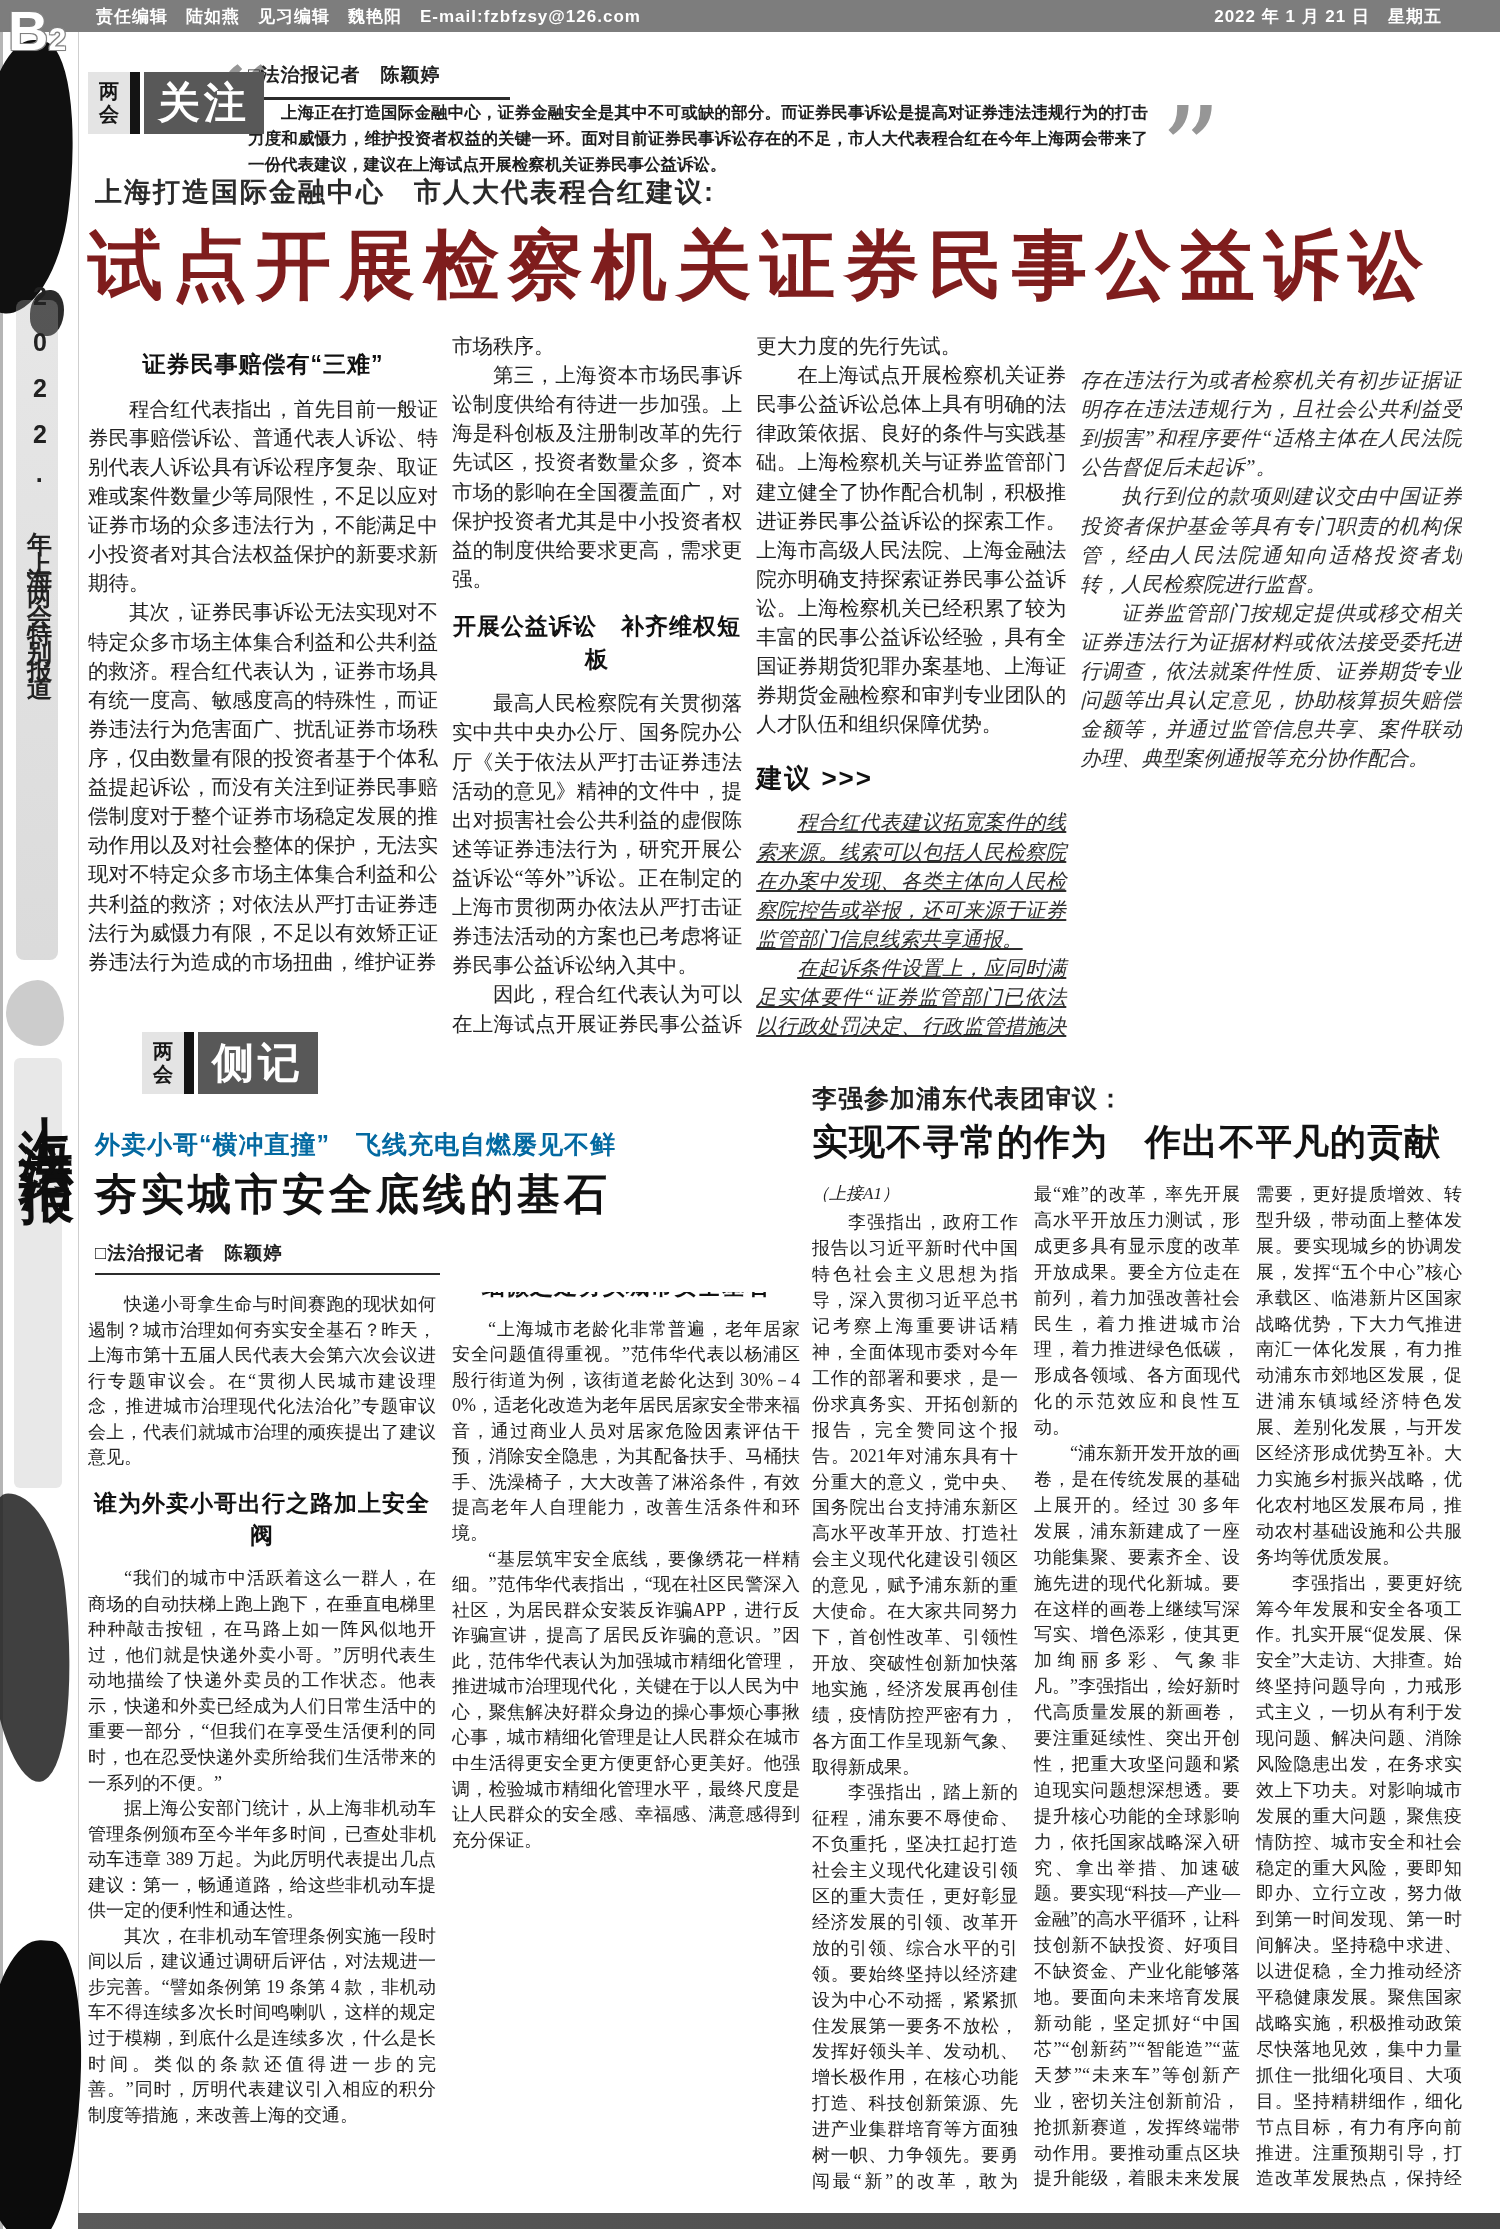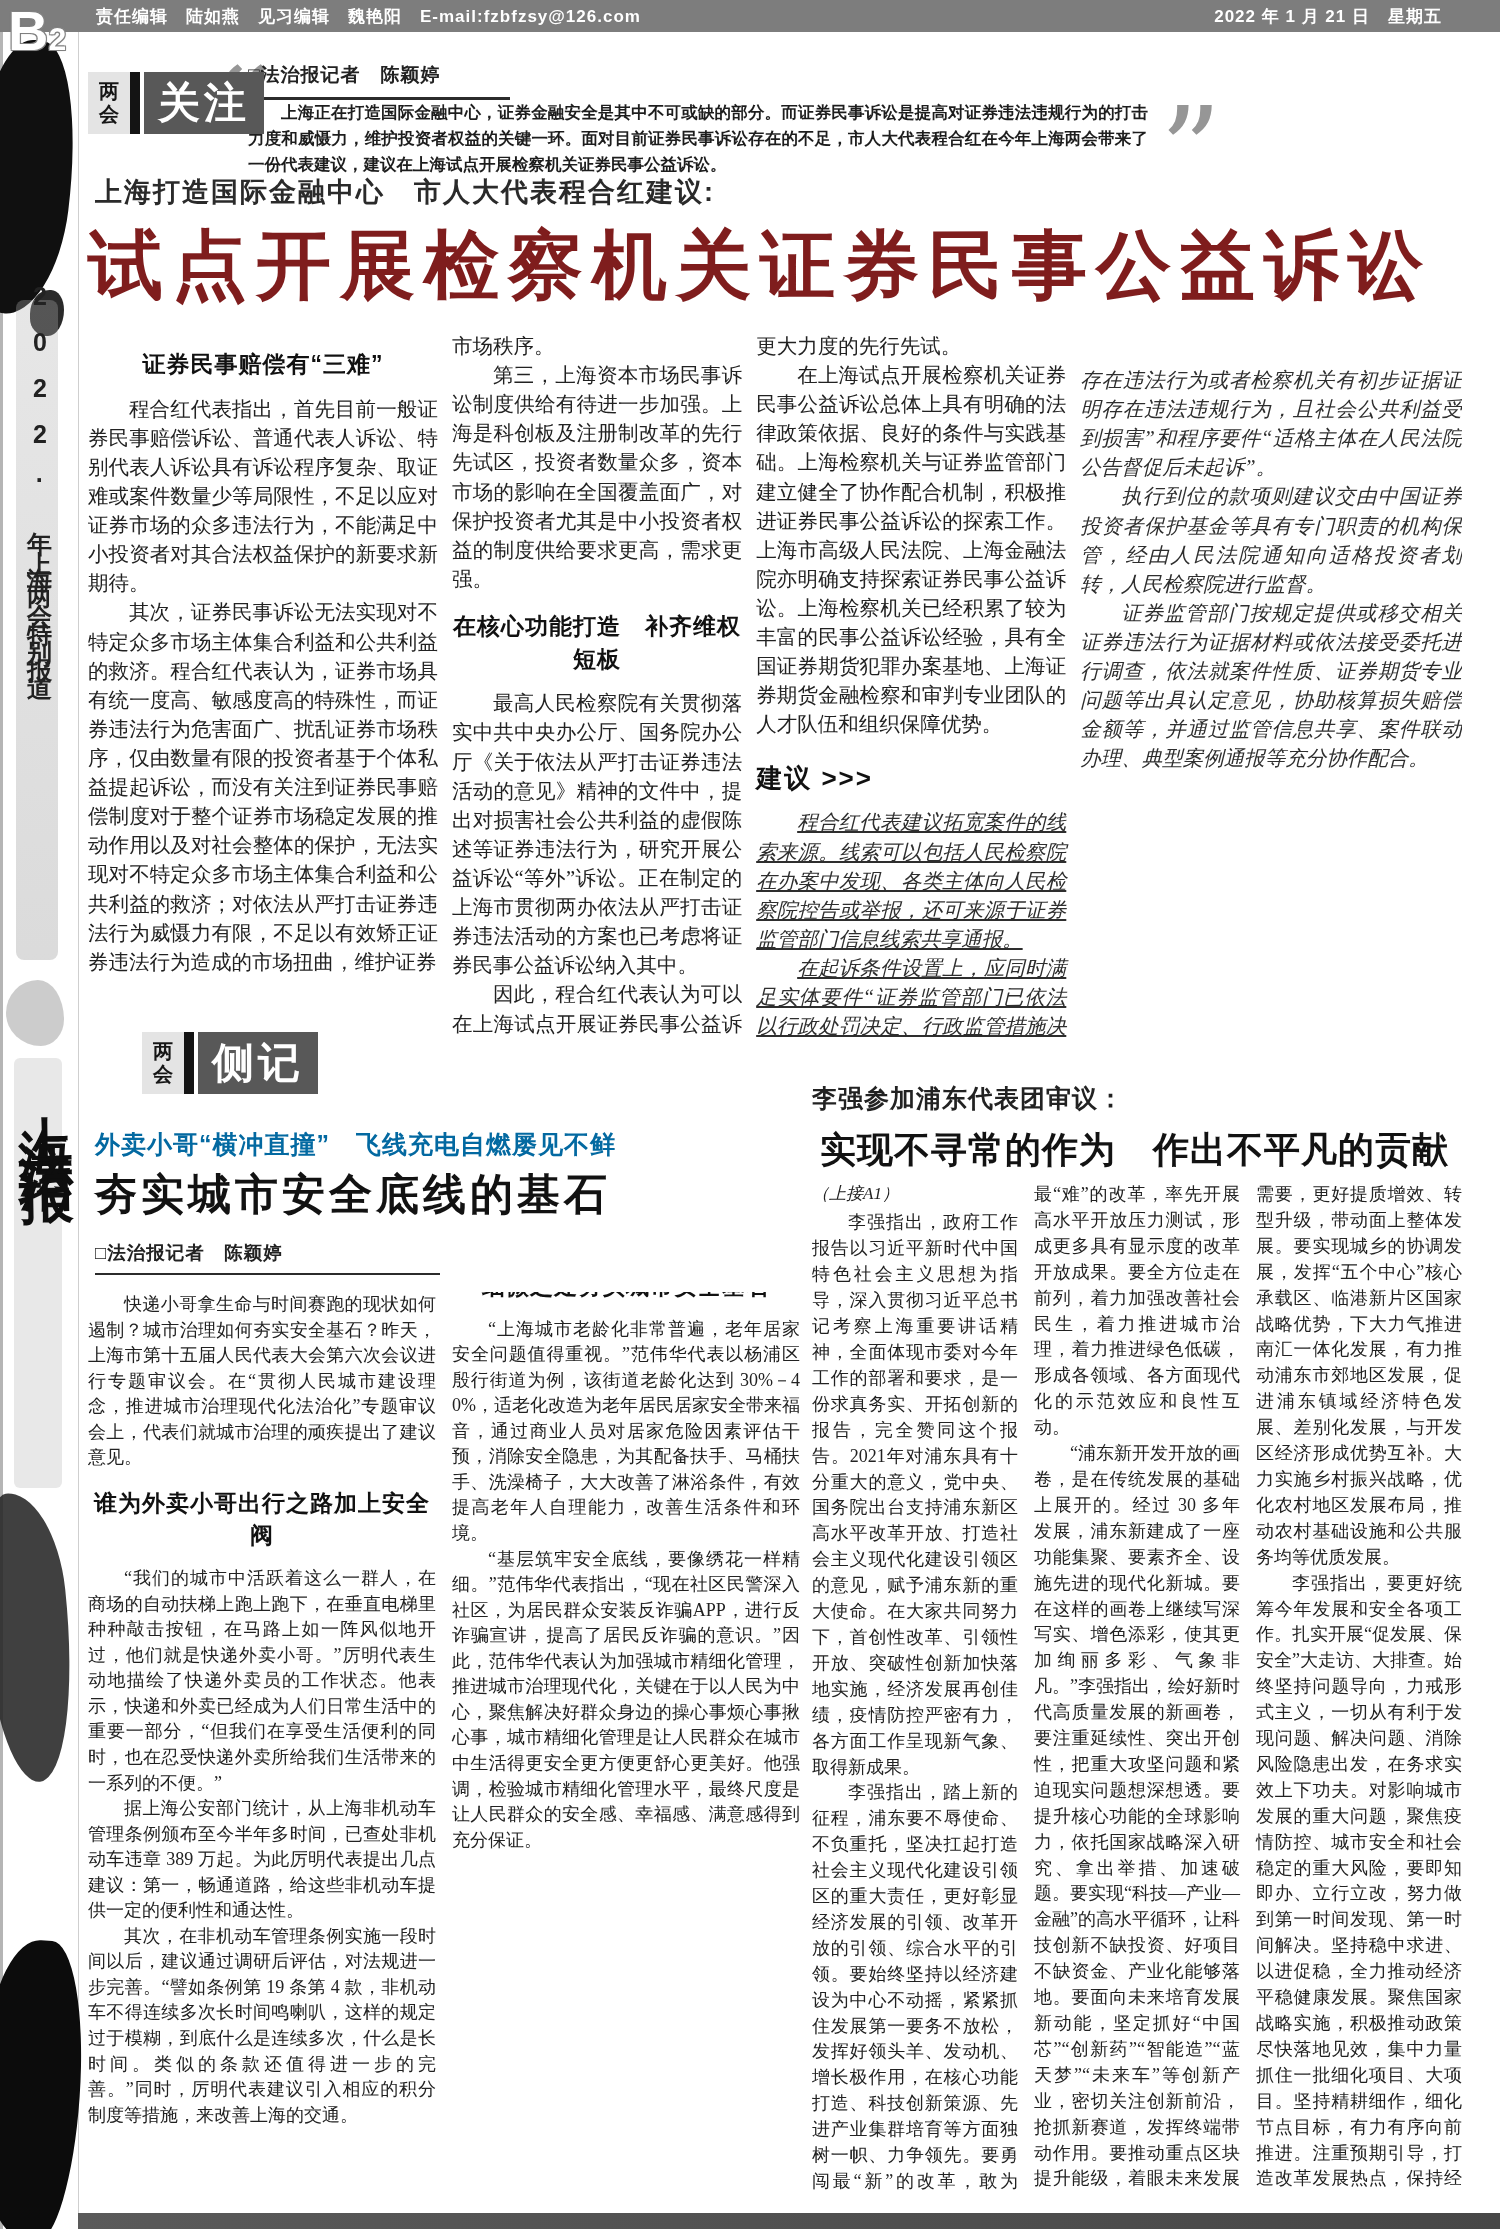--- a/index.html
+++ b/index.html
@@ -124,21 +124,21 @@
 
   <div class="cols1">
     <div class="col c1">
       <h3 class="sub">证券民事赔偿有“三难”</h3>
       <p class="p">程合红代表指出，首先目前一般证券民事赔偿诉讼、普通代表人诉讼、特别代表人诉讼具有诉讼程序复杂、取证难或案件数量少等局限性，不足以应对证券市场的众多违法行为，不能满足中小投资者对其合法权益保护的新要求新期待。</p>
       <p class="p">其次，证券民事诉讼无法实现对不特定众多市场主体集合利益和公共利益的救济。程合红代表认为，证券市场具有统一度高、敏感度高的特殊性，而证券违法行为危害面广、扰乱证券市场秩序，仅由数量有限的投资者基于个体私益提起诉讼，而没有关注到证券民事赔偿制度对于整个证券市场稳定发展的推动作用以及对社会整体的保护，无法实现对不特定众多市场主体集合利益和公共利益的救济；对依法从严打击证券违法行为威慑力有限，不足以有效矫正证券违法行为造成的市场扭曲，维护证券</p>
     </div>
     <div class="col c2">
       <p class="p pc">市场秩序。</p>
       <p class="p">第三，上海资本市场民事诉讼制度供给有待进一步加强。上海是科创板及注册制改革的先行先试区，投资者数量众多，资本市场的影响在全国覆盖面广，对保护投资者尤其是中小投资者权益的制度供给要求更高，需求更强。</p>
-      <h3 class="sub">在核心功能打造　补齐维权短板</h3>
+      <h3 class="sub">开展公益诉讼　补齐维权短板</h3>
       <p class="p">最高人民检察院有关贯彻落实中共中央办公厅、国务院办公厅《关于依法从严打击证券违法活动的意见》精神的文件中，提出对损害社会公共利益的虚假陈述等证券违法行为，研究开展公益诉讼“等外”诉讼。正在制定的上海市贯彻两办依法从严打击证券违法活动的方案也已考虑将证券民事公益诉讼纳入其中。</p>
       <p class="p">因此，程合红代表认为可以在上海试点开展证券民事公益诉讼，强化证券市场高水平改革开放的法治供给，在法治轨道上推进公益诉讼在资本市场领域</p>
     </div>
     <div class="col c3">
       <p class="p pc">更大力度的先行先试。</p>
       <p class="p">在上海试点开展检察机关证券民事公益诉讼总体上具有明确的法律政策依据、良好的条件与实践基础。上海检察机关与证券监管部门建立健全了协作配合机制，积极推进证券民事公益诉讼的探索工作。上海市高级人民法院、上海金融法院亦明确支持探索证券民事公益诉讼。上海检察机关已经积累了较为丰富的民事公益诉讼经验，具有全国证券期货犯罪办案基地、上海证券期货金融检察和审判专业团队的人才队伍和组织保障优势。</p>
       <h3 class="sub2">建议 &gt;&gt;&gt;</h3>
       <p class="p it">程合红代表建议拓宽案件的线索来源。线索可以包括人民检察院在办案中发现、各类主体向人民检察院控告或举报，还可来源于证券监管部门信息线索共享通报。</p>
       <p class="p it">在起诉条件设置上，应同时满足实体要件“证券监管部门已依法以行政处罚决定、行政监管措施决定等形式认定</p>
     </div>
@@ -168,21 +168,21 @@
       <p class="p">其次，在非机动车管理条例实施一段时间以后，建议通过调研后评估，对法规进一步完善。“譬如条例第 19 条第 4 款，非机动车不得连续多次长时间鸣喇叭，这样的规定过于模糊，到底什么是连续多次，什么是长时间。类似的条款还值得进一步的完善。”同时，厉明代表建议引入相应的积分制度等措施，来改善上海的交通。</p>
     </div>
     <div class="col cB">
       <h3 class="sub">细微之处夯实城市安全基石</h3>
       <p class="p">“上海城市老龄化非常普遍，老年居家安全问题值得重视。”范伟华代表以杨浦区殷行街道为例，该街道老龄化达到 30%－40%，适老化改造为老年居民居家安全带来福音，通过商业人员对居家危险因素评估干预，消除安全隐患，为其配备扶手、马桶扶手、洗澡椅子，大大改善了淋浴条件，有效提高老年人自理能力，改善生活条件和环境。</p>
       <p class="p">“基层筑牢安全底线，要像绣花一样精细。”范伟华代表指出，“现在社区民警深入社区，为居民群众安装反诈骗APP，进行反诈骗宣讲，提高了居民反诈骗的意识。”因此，范伟华代表认为加强城市精细化管理，推进城市治理现代化，关键在于以人民为中心，聚焦解决好群众身边的操心事烦心事揪心事，城市精细化管理是让人民群众在城市中生活得更安全更方便更舒心更美好。他强调，检验城市精细化管理水平，最终尺度是让人民群众的安全感、幸福感、满意感得到充分保证。</p>
     </div>
   </div>
 
   <div class="kicker3">李强参加浦东代表团审议：</div>
-  <h2 class="headline3" style="margin:8px;">实现不寻常的作为　作出不平凡的贡献</h2>
+  <h2 class="headline3" style="margin:0;">实现不寻常的作为　作出不平凡的贡献</h2>
 
   <div class="body3">
     <p class="note">（上接A1）</p>
     <p class="p">李强指出，政府工作报告以习近平新时代中国特色社会主义思想为指导，深入贯彻习近平总书记考察上海重要讲话精神，全面体现市委对今年工作的部署和要求，是一份求真务实、开拓创新的报告，完全赞同这个报告。2021年对浦东具有十分重大的意义，党中央、国务院出台支持浦东新区高水平改革开放、打造社会主义现代化建设引领区的意见，赋予浦东新的重大使命。在大家共同努力下，首创性改革、引领性开放、突破性创新加快落地实施，经济发展再创佳绩，疫情防控严密有力，各方面工作呈现新气象、取得新成果。</p>
     <p class="p">李强指出，踏上新的征程，浦东要不辱使命、不负重托，坚决扛起打造社会主义现代化建设引领区的重大责任，更好彰显经济发展的引领、改革开放的引领、综合水平的引领。要始终坚持以经济建设为中心不动摇，紧紧抓住发展第一要务不放松，发挥好领头羊、发动机、增长极作用，在核心功能打造、科技创新策源、先进产业集群培育等方面独树一帜、力争领先。要勇闯最“新”的改革，敢为最“难”的改革，率先开展高水平开放压力测试，形成更多具有显示度的改革开放成果。要全方位走在前列，着力加强改善社会民生，着力推进城市治理，着力推进绿色低碳，形成各领域、各方面现代化的示范效应和良性互动。</p>
     <p class="p">“浦东新开发开放的画卷，是在传统发展的基础上展开的。经过 30 多年发展，浦东新建成了一座功能集聚、要素齐全、设施先进的现代化新城。要在这样的画卷上继续写深写实、增色添彩，使其更加绚丽多彩、气象非凡。”李强指出，绘好新时代高质量发展的新画卷，要注重延续性、突出开创性，把重大攻坚问题和紧迫现实问题想深想透。要提升核心功能的全球影响力，依托国家战略深入研究、拿出举措、加速破题。要实现“科技—产业—金融”的高水平循环，让科技创新不缺投资、好项目不缺资金、产业化能够落地。要面向未来培育发展新动能，坚定抓好“中国芯”“创新药”“智能造”“蓝天梦”“未来车”等创新产业，密切关注创新前沿，抢抓新赛道，发挥终端带动作用。要推动重点区块提升能级，着眼未来发展需要，更好提质增效、转型升级，带动面上整体发展。要实现城乡的协调发展，发挥“五个中心”核心承载区、临港新片区国家战略优势，下大力气推进南汇一体化发展，有力推动浦东市郊地区发展，促进浦东镇域经济特色发展、差别化发展，与开发区经济形成优势互补。大力实施乡村振兴战略，优化农村地区发展布局，推动农村基础设施和公共服务均等优质发展。</p>
     <p class="p">李强指出，要更好统筹今年发展和安全各项工作。扎实开展“促发展、保安全”大走访、大排查。始终坚持问题导向，力戒形式主义，一切从有利于发现问题、解决问题、消除风险隐患出发，在务求实效上下功夫。对影响城市发展的重大问题，聚焦疫情防控、城市安全和社会稳定的重大风险，要即知即办、立行立改，努力做到第一时间发现、第一时间解决。坚持稳中求进、以进促稳，全力推动经济平稳健康发展。聚焦国家战略实施，积极推动政策尽快落地见效，集中力量抓住一批细化项目、大项目。坚持精耕细作，细化节点目标，有力有序向前推进。注重预期引导，打造改革发展热点，保持经济发展热度，提振市场主体信心，促进更多项目落地、更多人才集聚。大力激发和弘扬干部队伍干事创业的精气神，始终保持开发开放之初的志气、心气、朝气，扮演不一般的角色、实现不一般的作为、作出不平凡的贡献。</p>
   </div>
 
   <div class="bottombar"></div>

